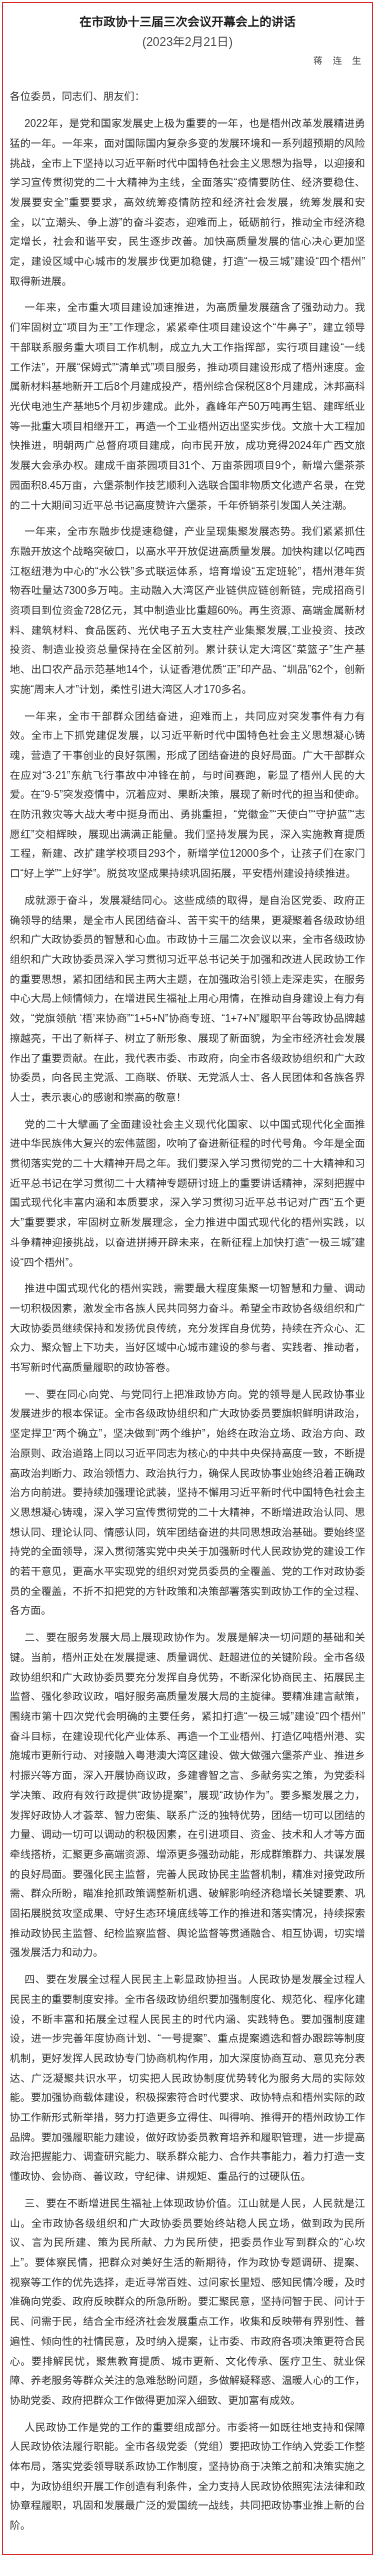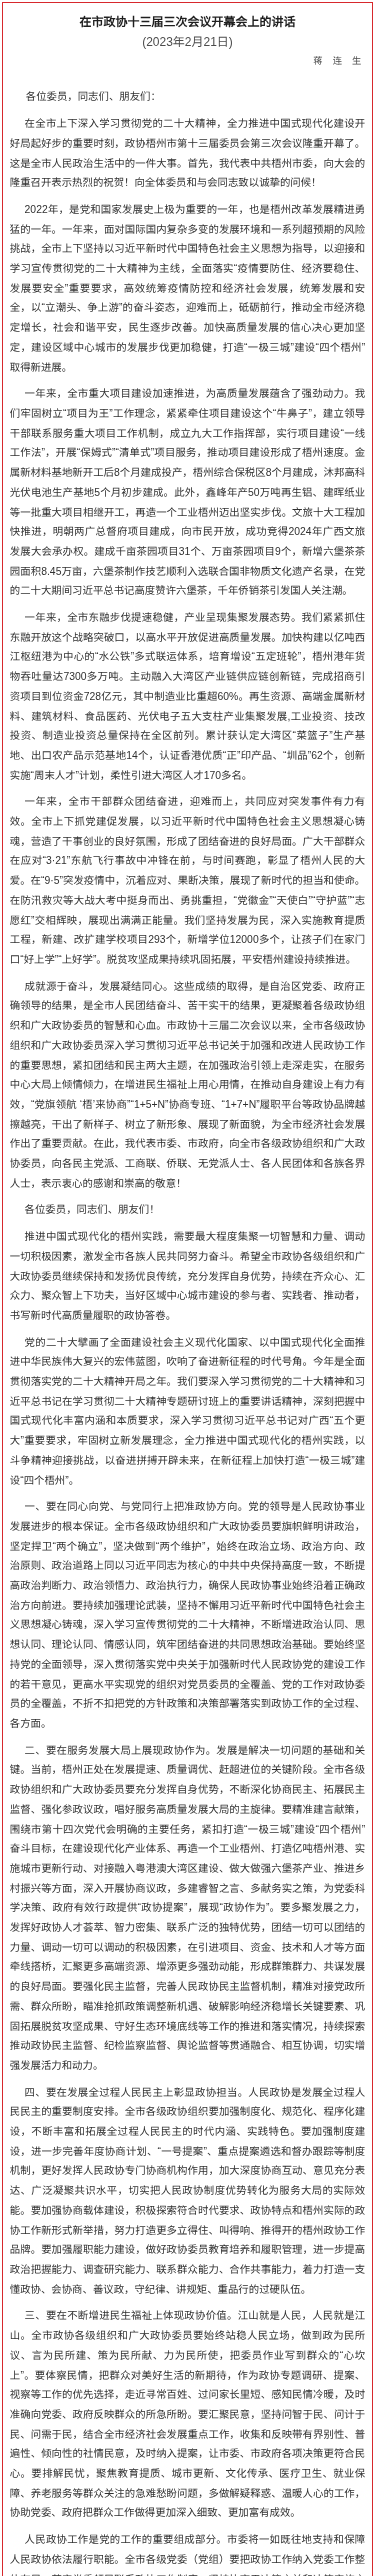--- a/index.html
+++ b/index.html
@@ -55,43 +55,40 @@
     font-size: 10.4px;
     line-height: 19.7px;
     color: #303030;
     text-align: justify;
     text-indent: 14.8px;
     word-break: break-all;
   }
   .article-body p.salutation {
     text-indent: 0;
     margin-top: 0;
-    margin-left: 16px;
   }
 </style>
 </head>
 <body>
 
 <div class="page">
   <div class="article-frame">
     <h1 class="article-title">在市政协十三届三次会议开幕会上的讲话</h1>
     <p class="article-date">(2023年2月21日)</p>
     <p class="article-author">蒋 连 生</p>
     <div class="article-body">
       <p class="salutation">各位委员，同志们、朋友们：</p>
 
-    <p>在全市上下深入学习贯彻党的二十大精神，全力推进中国式现代化建设开好局起好步的重要时刻，政协梧州市第十三届委员会第三次会议隆重开幕了。这是全市人民政治生活中的一件大事。首先，我代表中共梧州市委，向大会的隆重召开表示热烈的祝贺！向全体委员和与会同志致以诚挚的问候！</p>
         <p>2022年，是党和国家发展史上极为重要的一年，也是梧州改革发展精进勇猛的一年。一年来，面对国际国内复杂多变的发展环境和一系列超预期的风险挑战，全市上下坚持以习近平新时代中国特色社会主义思想为指导，以迎接和学习宣传贯彻党的二十大精神为主线，全面落实“疫情要防住、经济要稳住、发展要安全”重要要求，高效统筹疫情防控和经济社会发展，统筹发展和安全，以“立潮头、争上游”的奋斗姿态，迎难而上，砥砺前行，推动全市经济稳定增长，社会和谐平安，民生逐步改善。加快高质量发展的信心决心更加坚定，建设区域中心城市的发展步伐更加稳健，打造“一极三城”建设“四个梧州”取得新进展。</p>
         <p>一年来，全市重大项目建设加速推进，为高质量发展蕴含了强劲动力。我们牢固树立“项目为王”工作理念，紧紧牵住项目建设这个“牛鼻子”，建立领导干部联系服务重大项目工作机制，成立九大工作指挥部，实行项目建设“一线工作法”，开展“保姆式”“清单式”项目服务，推动项目建设形成了梧州速度。金属新材料基地新开工后8个月建成投产，梧州综合保税区8个月建成，沐邦高科光伏电池生产基地5个月初步建成。此外，鑫峰年产50万吨再生铝、建晖纸业等一批重大项目相继开工，再造一个工业梧州迈出坚实步伐。文旅十大工程加快推进，明朝两广总督府项目建成，向市民开放，成功竞得2024年广西文旅发展大会承办权。建成千亩茶园项目31个、万亩茶园项目9个，新增六堡茶茶园面积8.45万亩，六堡茶制作技艺顺利入选联合国非物质文化遗产名录，在党的二十大期间习近平总书记高度赞许六堡茶，千年侨销茶引发国人关注潮。</p>
         <p>一年来，全市东融步伐提速稳健，产业呈现集聚发展态势。我们紧紧抓住东融开放这个战略突破口，以高水平开放促进高质量发展。加快构建以亿吨西江枢纽港为中心的“水公铁”多式联运体系，培育增设“五定班轮”，梧州港年货物吞吐量达7300多万吨。主动融入大湾区产业链供应链创新链，完成招商引资项目到位资金728亿元，其中制造业比重超60%。再生资源、高端金属新材料、建筑材料、食品医药、光伏电子五大支柱产业集聚发展,工业投资、技改投资、制造业投资总量保持在全区前列。累计获认定大湾区“菜篮子”生产基地、出口农产品示范基地14个，认证香港优质“正”印产品、“圳品”62个，创新实施“周末人才”计划，柔性引进大湾区人才170多名。</p>
         <p>一年来，全市干部群众团结奋进，迎难而上，共同应对突发事件有力有效。全市上下抓党建促发展，以习近平新时代中国特色社会主义思想凝心铸魂，营造了干事创业的良好氛围，形成了团结奋进的良好局面。广大干部群众在应对“3·21”东航飞行事故中冲锋在前，与时间赛跑，彰显了梧州人民的大爱。在“9·5”突发疫情中，沉着应对、果断决策，展现了新时代的担当和使命。在防汛救灾等大战大考中挺身而出、勇挑重担，“党徽金”“天使白”“守护蓝”“志愿红”交相辉映，展现出满满正能量。我们坚持发展为民，深入实施教育提质工程，新建、改扩建学校项目293个，新增学位12000多个，让孩子们在家门口“好上学”“上好学”。脱贫攻坚成果持续巩固拓展，平安梧州建设持续推进。</p>
         <p>成就源于奋斗，发展凝结同心。这些成绩的取得，是自治区党委、政府正确领导的结果，是全市人民团结奋斗、苦干实干的结果，更凝聚着各级政协组织和广大政协委员的智慧和心血。市政协十三届二次会议以来，全市各级政协组织和广大政协委员深入学习贯彻习近平总书记关于加强和改进人民政协工作的重要思想，紧扣团结和民主两大主题，在加强政治引领上走深走实，在服务中心大局上倾情倾力，在增进民生福祉上用心用情，在推动自身建设上有力有效，“党旗领航 ‘梧’来协商”“1+5+N”协商专班、“1+7+N”履职平台等政协品牌越擦越亮，干出了新样子、树立了新形象、展现了新面貌，为全市经济社会发展作出了重要贡献。在此，我代表市委、市政府，向全市各级政协组织和广大政协委员，向各民主党派、工商联、侨联、无党派人士、各人民团体和各族各界人士，表示衷心的感谢和崇高的敬意！</p>
-        <p>各位委员，同志们、朋友们！</p>
+        <p>党的二十大擘画了全面建设社会主义现代化国家、以中国式现代化全面推进中华民族伟大复兴的宏伟蓝图，吹响了奋进新征程的时代号角。今年是全面贯彻落实党的二十大精神开局之年。我们要深入学习贯彻党的二十大精神和习近平总书记在学习贯彻二十大精神专题研讨班上的重要讲话精神，深刻把握中国式现代化丰富内涵和本质要求，深入学习贯彻习近平总书记对广西“五个更大”重要要求，牢固树立新发展理念，全力推进中国式现代化的梧州实践，以斗争精神迎接挑战，以奋进拼搏开辟未来，在新征程上加快打造“一极三城”建设“四个梧州”。</p>
         <p>推进中国式现代化的梧州实践，需要最大程度集聚一切智慧和力量、调动一切积极因素，激发全市各族人民共同努力奋斗。希望全市政协各级组织和广大政协委员继续保持和发扬优良传统，充分发挥自身优势，持续在齐众心、汇众力、聚众智上下功夫，当好区域中心城市建设的参与者、实践者、推动者，书写新时代高质量履职的政协答卷。</p>
-        <p>党的二十大擘画了全面建设社会主义现代化国家、以中国式现代化全面推进中华民族伟大复兴的宏伟蓝图，吹响了奋进新征程的时代号角。今年是全面贯彻落实党的二十大精神开局之年。我们要深入学习贯彻党的二十大精神和习近平总书记在学习贯彻二十大精神专题研讨班上的重要讲话精神，深刻把握中国式现代化丰富内涵和本质要求，深入学习贯彻习近平总书记对广西“五个更大”重要要求，牢固树立新发展理念，全力推进中国式现代化的梧州实践，以斗争精神迎接挑战，以奋进拼搏开辟未来，在新征程上加快打造“一极三城”建设“四个梧州”。</p>
         <p>一、要在同心向党、与党同行上把准政协方向。党的领导是人民政协事业发展进步的根本保证。全市各级政协组织和广大政协委员要旗帜鲜明讲政治，坚定捍卫“两个确立”，坚决做到“两个维护”，始终在政治立场、政治方向、政治原则、政治道路上同以习近平同志为核心的中共中央保持高度一致，不断提高政治判断力、政治领悟力、政治执行力，确保人民政协事业始终沿着正确政治方向前进。要持续加强理论武装，坚持不懈用习近平新时代中国特色社会主义思想凝心铸魂，深入学习宣传贯彻党的二十大精神，不断增进政治认同、思想认同、理论认同、情感认同，筑牢团结奋进的共同思想政治基础。要始终坚持党的全面领导，深入贯彻落实党中央关于加强新时代人民政协党的建设工作的若干意见，更高水平实现党的组织对党员委员的全覆盖、党的工作对政协委员的全覆盖，不折不扣把党的方针政策和决策部署落实到政协工作的全过程、各方面。</p>
         <p>二、要在服务发展大局上展现政协作为。发展是解决一切问题的基础和关键。当前，梧州正处在发展提速、质量调优、赶超进位的关键阶段。全市各级政协组织和广大政协委员要充分发挥自身优势，不断深化协商民主、拓展民主监督、强化参政议政，唱好服务高质量发展大局的主旋律。要精准建言献策，围绕市第十四次党代会明确的主要任务，紧扣打造“一极三城”建设“四个梧州”奋斗目标，在建设现代化产业体系、再造一个工业梧州、打造亿吨梧州港、实施城市更新行动、对接融入粤港澳大湾区建设、做大做强六堡茶产业、推进乡村振兴等方面，深入开展协商议政，多建睿智之言、多献务实之策，为党委科学决策、政府有效行政提供“政协提案”，展现“政协作为”。要多聚发展之力，发挥好政协人才荟萃、智力密集、联系广泛的独特优势，团结一切可以团结的力量、调动一切可以调动的积极因素，在引进项目、资金、技术和人才等方面牵线搭桥，汇聚更多高端资源、增添更多强劲动能，形成群策群力、共谋发展的良好局面。要强化民主监督，完善人民政协民主监督机制，精准对接党政所需、群众所盼，瞄准抢抓政策调整新机遇、破解影响经济稳增长关键要素、巩固拓展脱贫攻坚成果、守好生态环境底线等工作的推进和落实情况，持续探索推动政协民主监督、纪检监察监督、舆论监督等贯通融合、相互协调，切实增强发展活力和动力。</p>
         <p>四、要在发展全过程人民民主上彰显政协担当。人民政协是发展全过程人民民主的重要制度安排。全市各级政协组织要加强制度化、规范化、程序化建设，不断丰富和拓展全过程人民民主的时代内涵、实践特色。要加强制度建设，进一步完善年度协商计划、“一号提案”、重点提案遴选和督办跟踪等制度机制，更好发挥人民政协专门协商机构作用，加大深度协商互动、意见充分表达、广泛凝聚共识水平，切实把人民政协制度优势转化为服务大局的实际效能。要加强协商载体建设，积极探索符合时代要求、政协特点和梧州实际的政协工作新形式新举措，努力打造更多立得住、叫得响、推得开的梧州政协工作品牌。要加强履职能力建设，做好政协委员教育培养和履职管理，进一步提高政治把握能力、调查研究能力、联系群众能力、合作共事能力，着力打造一支懂政协、会协商、善议政，守纪律、讲规矩、重品行的过硬队伍。</p>
         <p>三、要在不断增进民生福祉上体现政协价值。江山就是人民，人民就是江山。全市政协各级组织和广大政协委员要始终站稳人民立场，做到政为民所议、言为民所建、策为民所献、力为民所使，把委员作业写到群众的“心坎上”。要体察民情，把群众对美好生活的新期待，作为政协专题调研、提案、视察等工作的优先选择，走近寻常百姓、过问家长里短、感知民情冷暖，及时准确向党委、政府反映群众的所急所盼。要汇聚民意，坚持问智于民、问计于民、问需于民，结合全市经济社会发展重点工作，收集和反映带有界别性、普遍性、倾向性的社情民意，及时纳入提案，让市委、市政府各项决策更符合民心。要排解民忧，聚焦教育提质、城市更新、文化传承、医疗卫生、就业保障、养老服务等群众关注的急难愁盼问题，多做解疑释惑、温暖人心的工作，协助党委、政府把群众工作做得更加深入细致、更加富有成效。</p>
         <p>人民政协工作是党的工作的重要组成部分。市委将一如既往地支持和保障人民政协依法履行职能。全市各级党委（党组）要把政协工作纳入党委工作整体布局，落实党委领导联系政协工作制度，坚持协商于决策之前和决策实施之中，为政协组织开展工作创造有利条件，全力支持人民政协依照宪法法律和政协章程履职，巩固和发展最广泛的爱国统一战线，共同把政协事业推上新的台阶。</p>
       </div>
   </div>
 
 </div>
 

